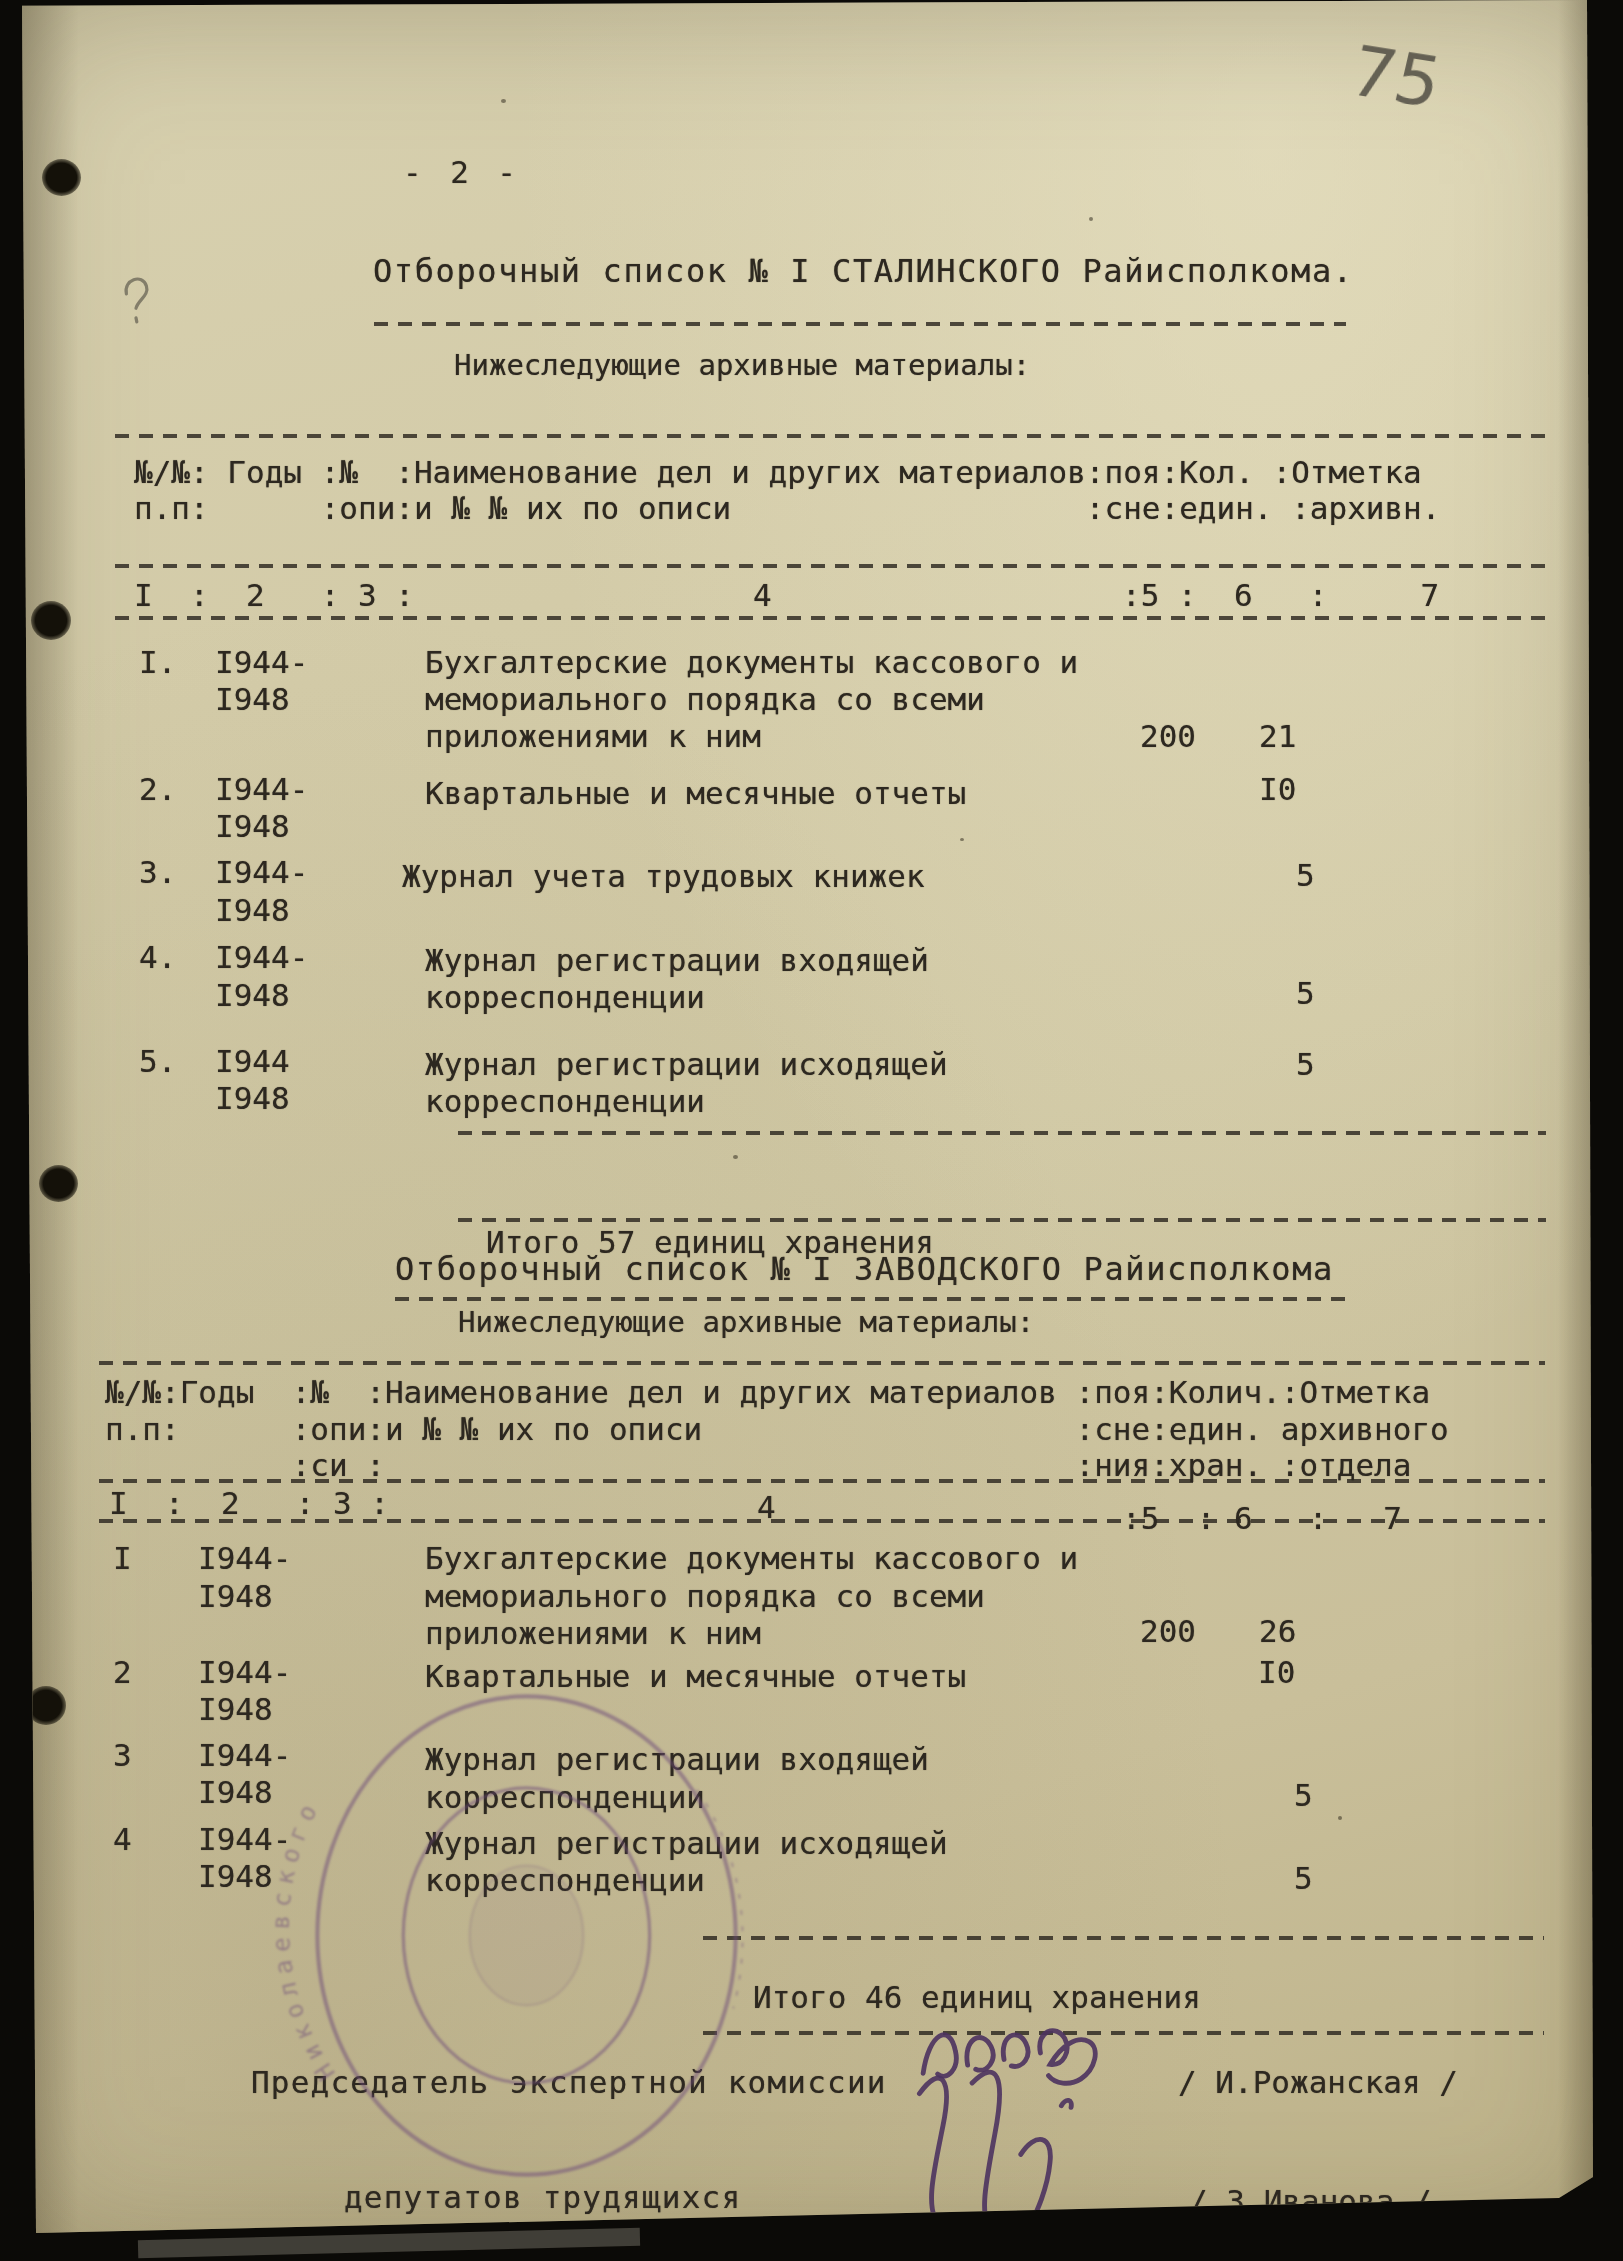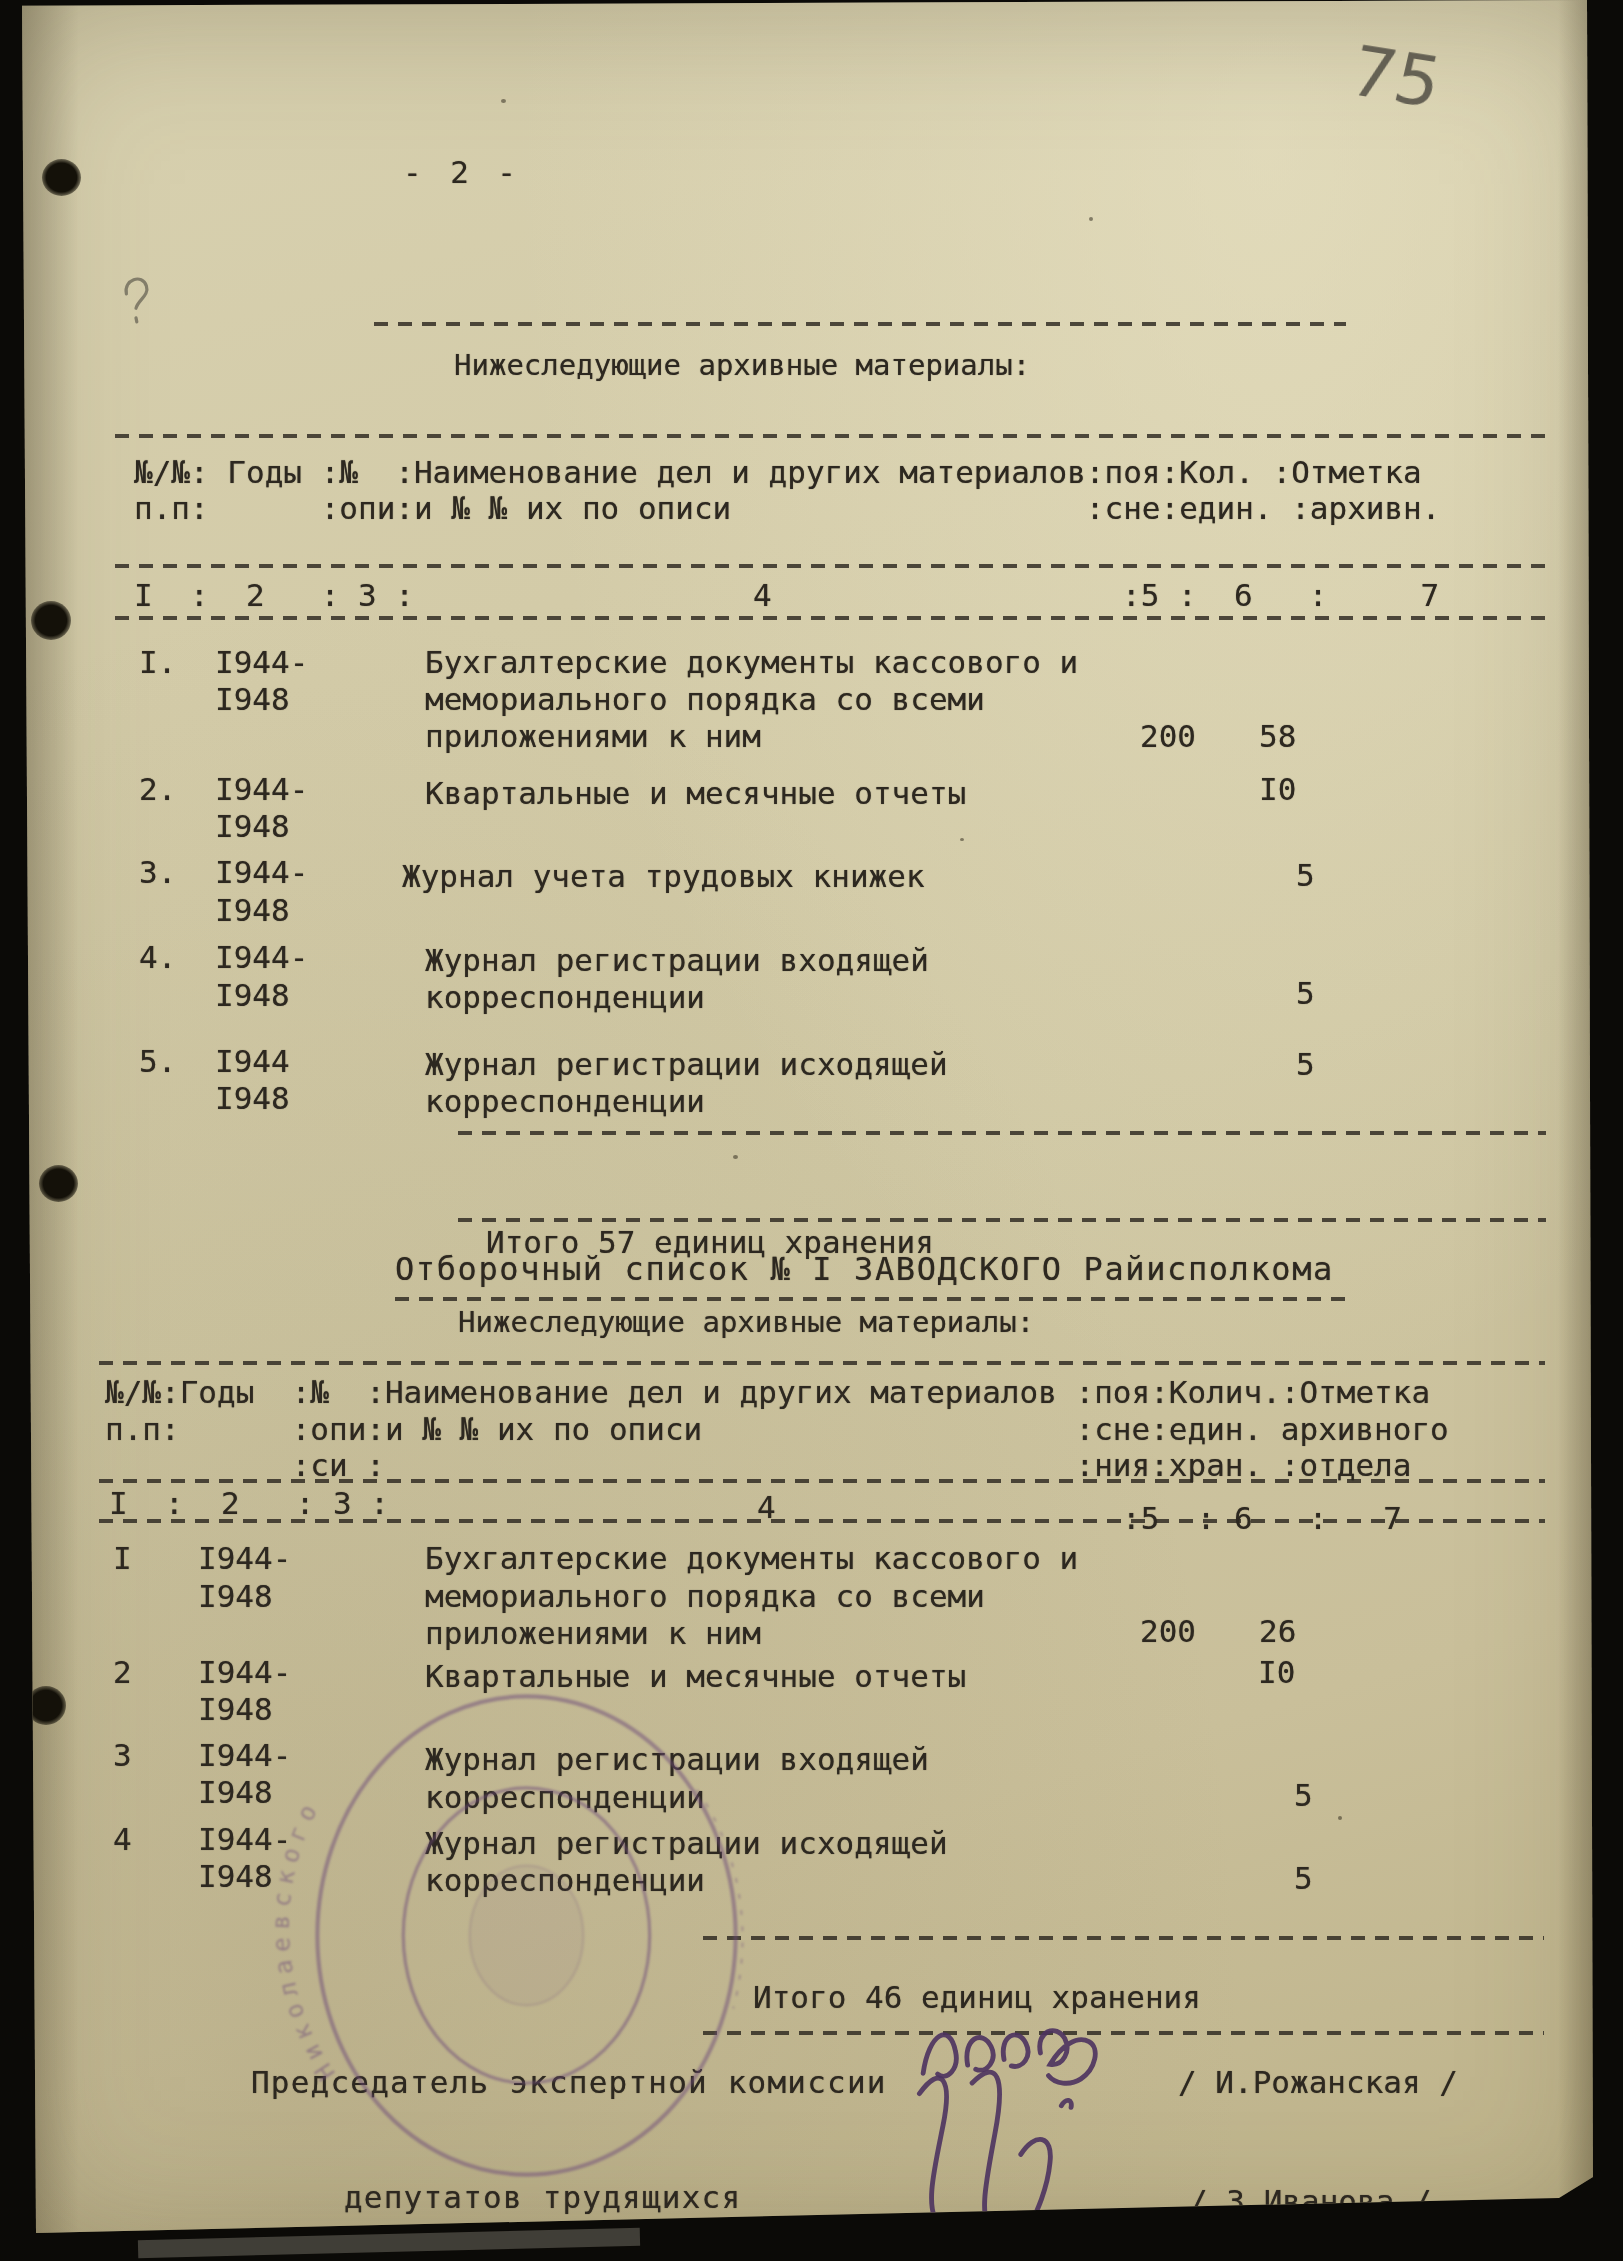--- a/index.html
+++ b/index.html
@@ -35,40 +35,41 @@
 <body>
 
 <div class="page">
   <div class="paper">
     <div class="spine"></div>
     <div class="redge"></div>
 
     <div class="t pnum" style="left:403px;top:154px;">- 2 -</div>
     <div class="folio">75</div>
 
+    <div class="t ttl" style="left:373px;top:253px;">Отборочный список № I СТАЛИНСКОГО Райисполкома.</div>
     <div class="dl" style="left:374px;top:322px;width:972px;"></div>
     <div class="t sm" style="left:454px;top:347px;">Нижеследующие архивные материалы:</div>
 
     <div class="dl" style="left:115px;top:434px;width:1430px;"></div>
     <div class="t" style="left:134px;top:490px;">п.п:      :опи:и № № их по описи                   :сне:един. :архивн.</div>
     <div class="t" style="left:134px;top:454px;">№/№: Годы :№  :Наименование дел и других материалов:поя:Кол. :Отметка</div>
     <div class="dl" style="left:115px;top:564px;width:1430px;"></div>
     <div class="t" style="left:134px;top:577px;">I  :  2   : 3 :</div>
     <div class="t" style="left:753px;top:577px;">4</div>
     <div class="t" style="left:1122px;top:577px;">:5 :  6   :     7</div>
     <div class="dl" style="left:115px;top:616px;width:1430px;"></div>
 
     <div class="t" style="left:139px;top:644px;">I.</div>
     <div class="t" style="left:215px;top:644px;">I944-</div>
     <div class="t" style="left:215px;top:681px;">I948</div>
     <div class="t" style="left:425px;top:644px;">Бухгалтерские документы кассового и</div>
     <div class="t" style="left:425px;top:681px;">мемориального порядка со всеми</div>
     <div class="t" style="left:425px;top:718px;">приложениями к ним</div>
     <div class="t" style="left:1140px;top:718px;">200</div>
-    <div class="t" style="left:1259px;top:718px;">58</div>
+    <div class="t" style="left:1259px;top:718px;">21</div>
 
     <div class="t" style="left:139px;top:771px;">2.</div>
     <div class="t" style="left:215px;top:771px;">I944-</div>
     <div class="t" style="left:215px;top:808px;">I948</div>
     <div class="t" style="left:425px;top:775px;">Квартальные и месячные отчеты</div>
     <div class="t" style="left:1259px;top:771px;">I0</div>
 
     <div class="t" style="left:139px;top:854px;">3.</div>
     <div class="t" style="left:215px;top:854px;">I944-</div>
     <div class="t" style="left:215px;top:892px;">I948</div>

